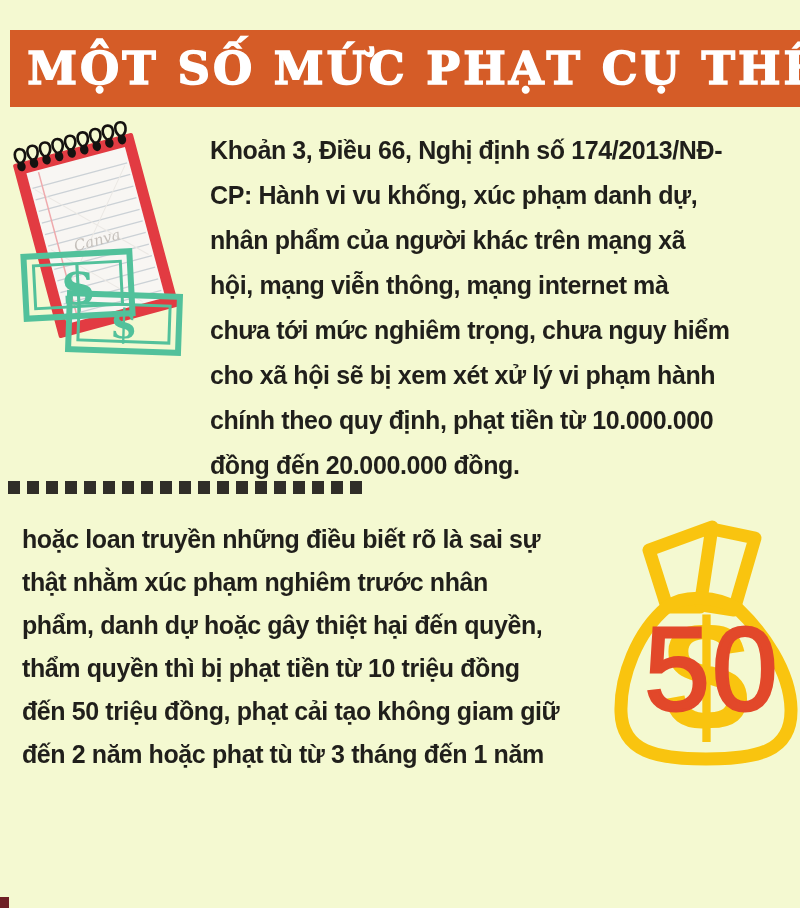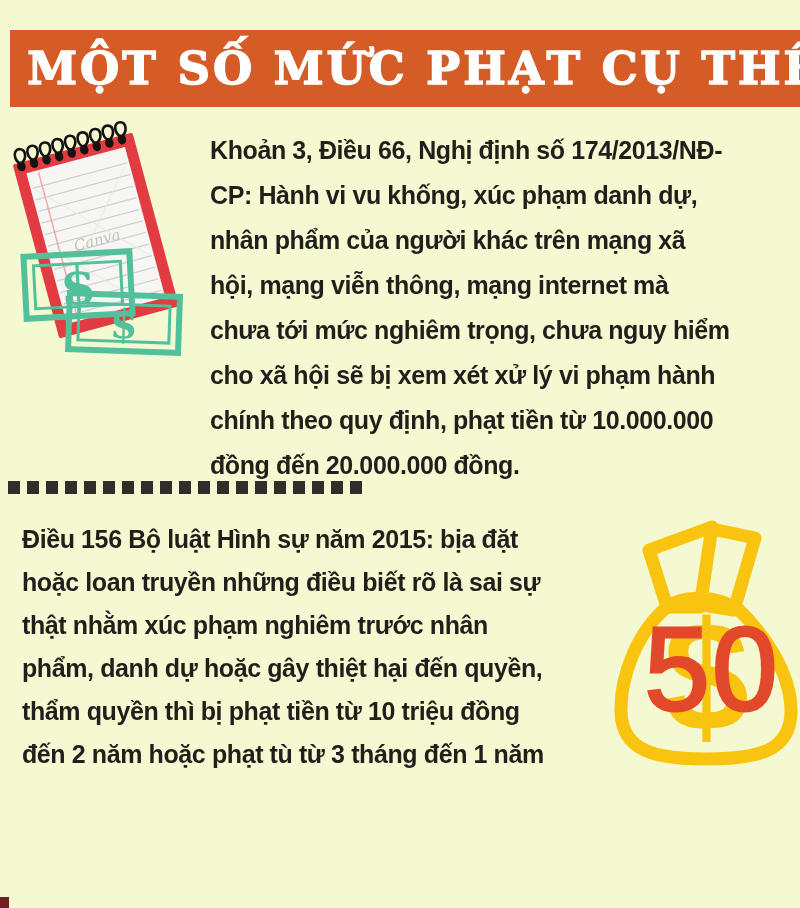--- a/index.html
+++ b/index.html
@@ -99,25 +99,25 @@
   <div class="line">hội, mạng viễn thông, mạng internet mà</div>
   <div class="line">chưa tới mức nghiêm trọng, chưa nguy hiểm</div>
   <div class="line">cho xã hội sẽ bị xem xét xử lý vi phạm hành</div>
   <div class="line">chính theo quy định, phạt tiền từ 10.000.000</div>
   <div class="line">đồng đến 20.000.000 đồng.</div>
 </div>
 
 <div class="divider"></div>
 
 <div class="para p2">
-  <div class="line">Điều 156  Bộ luật Hình sự năm 2015: bịa đặt</div>
   <div class="line">hoặc loan truyền những điều biết rõ là sai sự</div>
   <div class="line">thật nhằm xúc phạm nghiêm trước nhân</div>
   <div class="line">phẩm, danh dự hoặc gây thiệt hại đến quyền,</div>
   <div class="line">thẩm quyền thì bị phạt tiền từ 10 triệu đồng</div>
+  <div class="line">đến 50 triệu đồng, phạt cải tạo không giam giữ</div>
   <div class="line">đến 2 năm hoặc phạt tù từ 3 tháng đến 1 năm</div>
 </div>
 
 <svg class="bag-svg" width="188" height="255" viewBox="0 0 188 255" xmlns="http://www.w3.org/2000/svg">
   <g fill="none" stroke="#F9C40F" stroke-width="13" stroke-linejoin="round" stroke-linecap="round">
     <path d="M55,95 L37,38 L100,15 L88,95 Z"></path>
     <path d="M100,17 L143,26 L122,98 L90,93"></path>
     <path d="M55,95 C25,120 8,165 9,200 C10,240 45,247 94,247 C145,247 180,240 179,197 C178,158 150,120 126,97 C105,84 72,82 55,95 Z"></path>
   </g>
   <text x="94" y="218" text-anchor="middle" font-size="155" font-weight="bold" font-family="Liberation Sans, sans-serif" fill="#F9C40F">$</text>

